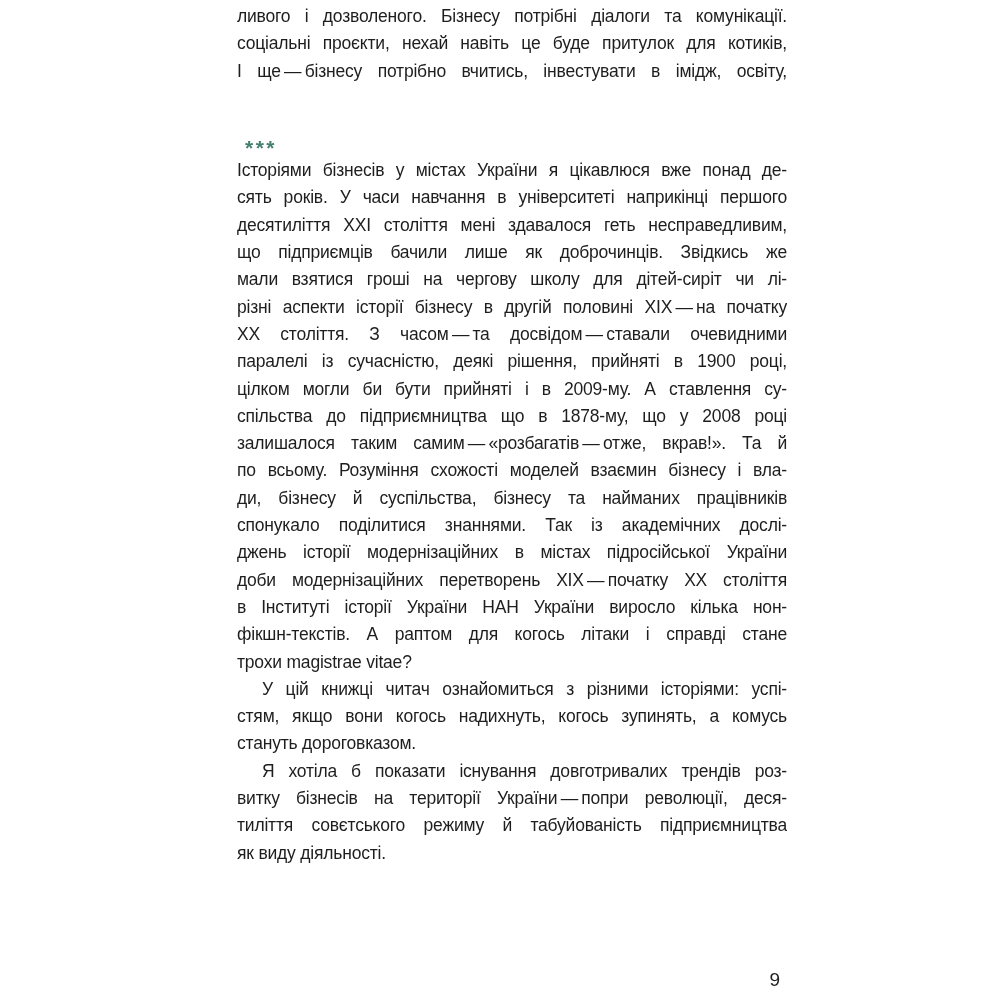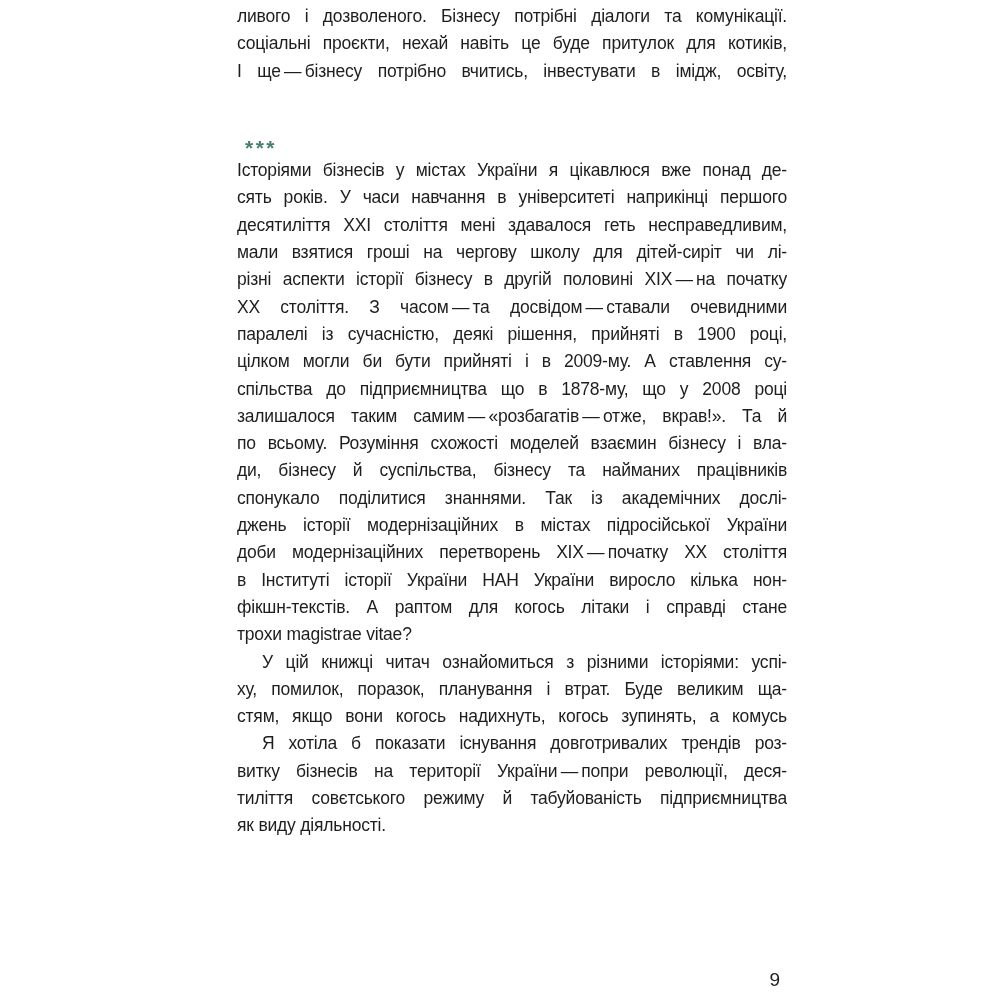--- a/index.html
+++ b/index.html
@@ -65,37 +65,38 @@
 <div class="page">
   <div class="text-col">
 
   <div class="line">ливого і дозволеного. Бізнесу потрібні діалоги та комунікації.</div>
       <div class="line">соціальні проєкти, нехай навіть це буде притулок для котиків,</div>
       <div class="line">І ще — бізнесу потрібно вчитись, інвестувати в імідж, освіту,</div>
       <div class="separator"><span class="sep-glyphs">***</span></div>
       <div class="line">Історіями бізнесів у містах України я цікавлюся вже понад де-</div>
       <div class="line">сять років. У часи навчання в університеті наприкінці першого</div>
       <div class="line">десятиліття XXI століття мені здавалося геть несправедливим,</div>
+      <div class="line">що підприємців бачили лише як доброчинців. Звідкись же</div>
       <div class="line">мали взятися гроші на чергову школу для дітей-сиріт чи лі-</div>
       <div class="line">різні аспекти історії бізнесу в другій половині XIX — на початку</div>
       <div class="line">XX століття. З часом — та досвідом — ставали очевидними</div>
       <div class="line">паралелі із сучасністю, деякі рішення, прийняті в 1900 році,</div>
       <div class="line">цілком могли би бути прийняті і в 2009-му. А ставлення су-</div>
       <div class="line">спільства до підприємництва що в 1878-му, що у 2008 році</div>
       <div class="line">залишалося таким самим — «розбагатів — отже, вкрав!». Та й</div>
       <div class="line">по всьому. Розуміння схожості моделей взаємин бізнесу і вла-</div>
       <div class="line">ди, бізнесу й суспільства, бізнесу та найманих працівників</div>
       <div class="line">спонукало поділитися знаннями. Так із академічних дослі-</div>
       <div class="line">джень історії модернізаційних в містах підросійської України</div>
       <div class="line">доби модернізаційних перетворень XIX — початку XX століття</div>
       <div class="line">в Інституті історії України НАН України виросло кілька нон-</div>
       <div class="line">фікшн-текстів. А раптом для когось літаки і справді стане</div>
       <div class="line last">трохи magistrae vitae?</div>
       <div class="line indent">У цій книжці читач ознайомиться з різними історіями: успі-</div>
-      <div class="line">ху, помилок, поразок, планування і втрат. Буде великим ща-</div>
       <div class="line">стям, якщо вони когось надихнуть, когось зупинять, а комусь</div>
+      <div class="line last">стануть дороговказом.</div>
       <div class="line indent">Я хотіла б показати існування довготривалих трендів роз-</div>
       <div class="line">витку бізнесів на території України — попри революції, деся-</div>
       <div class="line">тиліття совєтського режиму й табуйованість підприємництва</div>
       <div class="line last">як виду діяльності.</div>
     </div>
   <div class="page-number">9</div>
 </div>
 
 </body></html>

